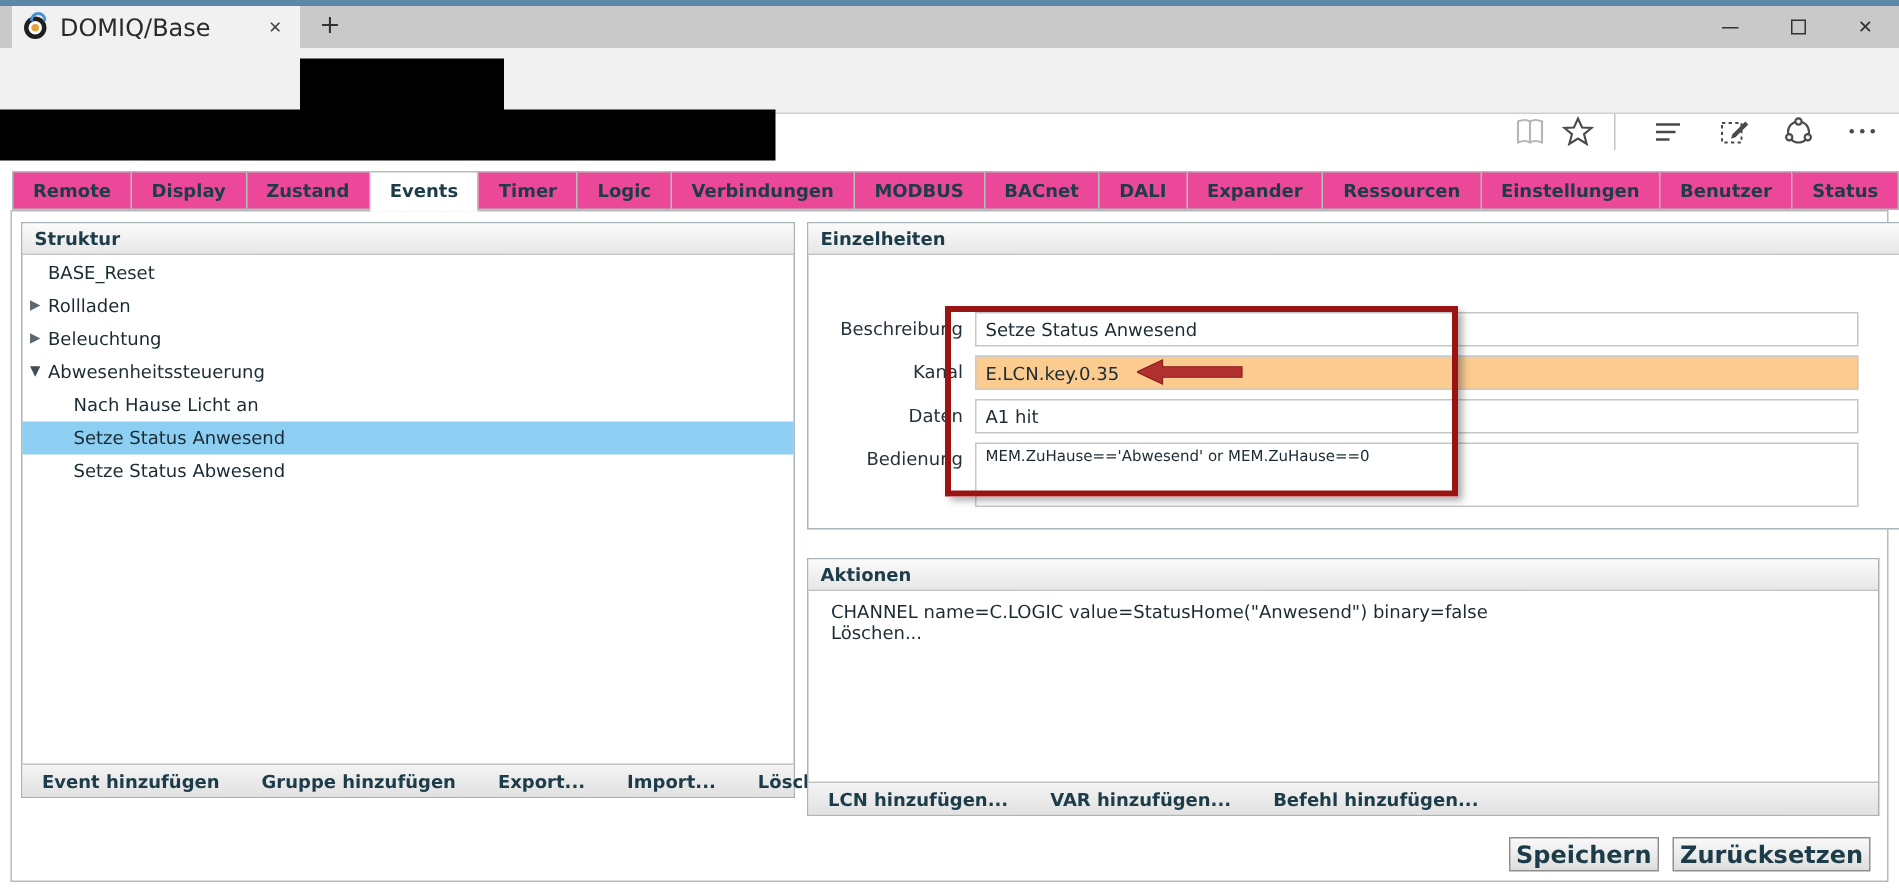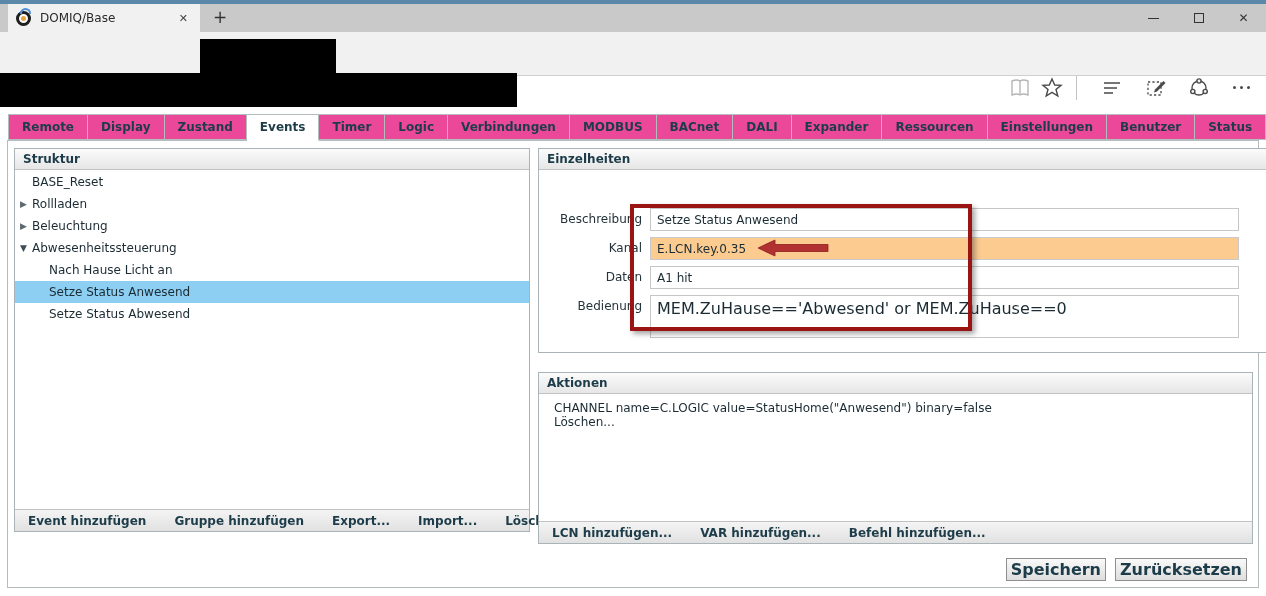--- a/index.html
+++ b/index.html
@@ -6,21 +6,21 @@
   html,body { width:1266px; height:596px; background:#fff; }
   body { font-family:"DejaVu Sans","Liberation Sans",sans-serif; font-size:12px; color:#1b2b33; position:relative; overflow:hidden; }
 
   
   .accent-line { position:absolute; left:0; top:0; width:1266px; height:4px; background:#5b87a8; }
   .tabbar { position:absolute; left:0; top:4px; width:1266px; height:28px; background:#c9c9c9; }
   .browser-tab { position:absolute; left:8px; top:0; width:192px; height:28px; background:#f1f1f1; display:flex; align-items:center; padding:0 8px; }
   .favicon { width:15px; height:15px; border:3px solid #1f1f1f; border-radius:50%; position:relative; background:#fff; flex:0 0 auto; }
   .favicon::after { content:""; position:absolute; left:2px; top:2px; width:5px; height:5px; border-radius:50%; background:#e8a33d; }
   .favicon::before { content:""; position:absolute; left:1px; top:-6px; width:7px; height:4px; border:2px solid #4a90d9; border-bottom:none; border-radius:6px 6px 0 0; }
-  .browser-tab .title { margin-left:9px; font-size:12px; color:#2a2a2a; flex:1; }
+  .browser-tab .title { margin-left:9px; font-size:16px; color:#2a2a2a; flex:1; }
   .tab-close { color:#444; font-size:11px; cursor:default; padding:2px 4px; }
   .newtab { position:absolute; left:204px; top:0; width:32px; height:28px; color:#333; font-size:17px; text-align:center; line-height:26px; }
   .win-controls { position:absolute; right:0; top:0; height:28px; display:flex; }
   .win-btn { width:45px; height:28px; display:flex; align-items:center; justify-content:center; color:#333; font-size:12px; }
   .glyph-min { width:11px; height:1px; background:#333; }
   .glyph-max { width:10px; height:10px; border:1px solid #333; }
 
   .toolbar { position:absolute; left:0; top:32px; width:1266px; height:44px; background:#f1f1f1; border-bottom:1px solid #d0d0d0; }
   .tb-icon { position:absolute; top:44px; width:24px; height:24px; }
   .tb-divider { position:absolute; left:1076px; top:44px; width:1px; height:24px; background:#c4c4c4; }
@@ -50,21 +50,21 @@
   .tree-row { position:relative; height:22px; line-height:22px; padding-left:17px; color:#1b2b33; cursor:default; }
   .tree-row.child { padding-left:34px; }
   .tree-row.selected { background:#8dcff2; }
   .tree-arrow { position:absolute; left:5px; top:0; width:11px; font-size:9px; color:#5c6a70; }
 
   .panel-einzelheiten { left:530px; top:7px; width:848px; height:205px; }
   .e-row { position:absolute; left:0; width:100%; display:flex; align-items:flex-start; }
   .e-label { width:103px; text-align:right; margin-right:8px; color:#24333b; line-height:22px; white-space:nowrap; }
   .e-input { width:589px; height:23px; border:1px solid #c6c6c6; background:#fff; font-family:inherit; font-size:12px; color:#1b2b33; padding:0 6px; }
   .e-input.kanal { background:#fbcb90; border-color:#c9c9c9; }
-  .e-textarea { width:589px; height:43px; border:1px solid #c6c6c6; background:#fff; font-family:inherit; font-size:16px; color:#1b2b33; padding:3px 6px; resize:none; overflow:hidden; }
+  .e-textarea { width:589px; height:43px; border:1px solid #c6c6c6; background:#fff; font-family:inherit; font-size:10px; color:#1b2b33; padding:3px 6px; resize:none; overflow:hidden; }
   .checkbox { width:15px; height:15px; margin-top:4px; border:1px solid #777; background:#fff; position:relative; }
   .checkbox span { position:absolute; left:1px; top:-4px; font-size:14px; font-weight:bold; color:#222; }
 
   .panel-aktionen { left:530px; top:231px; width:715px; height:172px; }
   .a-row { position:absolute; top:28px; left:0; right:0; display:flex; justify-content:space-between; padding:0 12px 0 15px; color:#1b2b33;flex-direction:column; }
   .a-row .a-action { color:#1b2b33; cursor:default; }
 
   .save-row { position:absolute; top:417px; right:11px; display:flex; gap:9px; }
   .btn { height:23px; padding:0 4px; background:linear-gradient(#f9f9f9,#dedede); border:1px solid #8f8f8f; font-family:inherit; font-size:16px; font-weight:bold; color:#1d3c49; cursor:default; }
 

